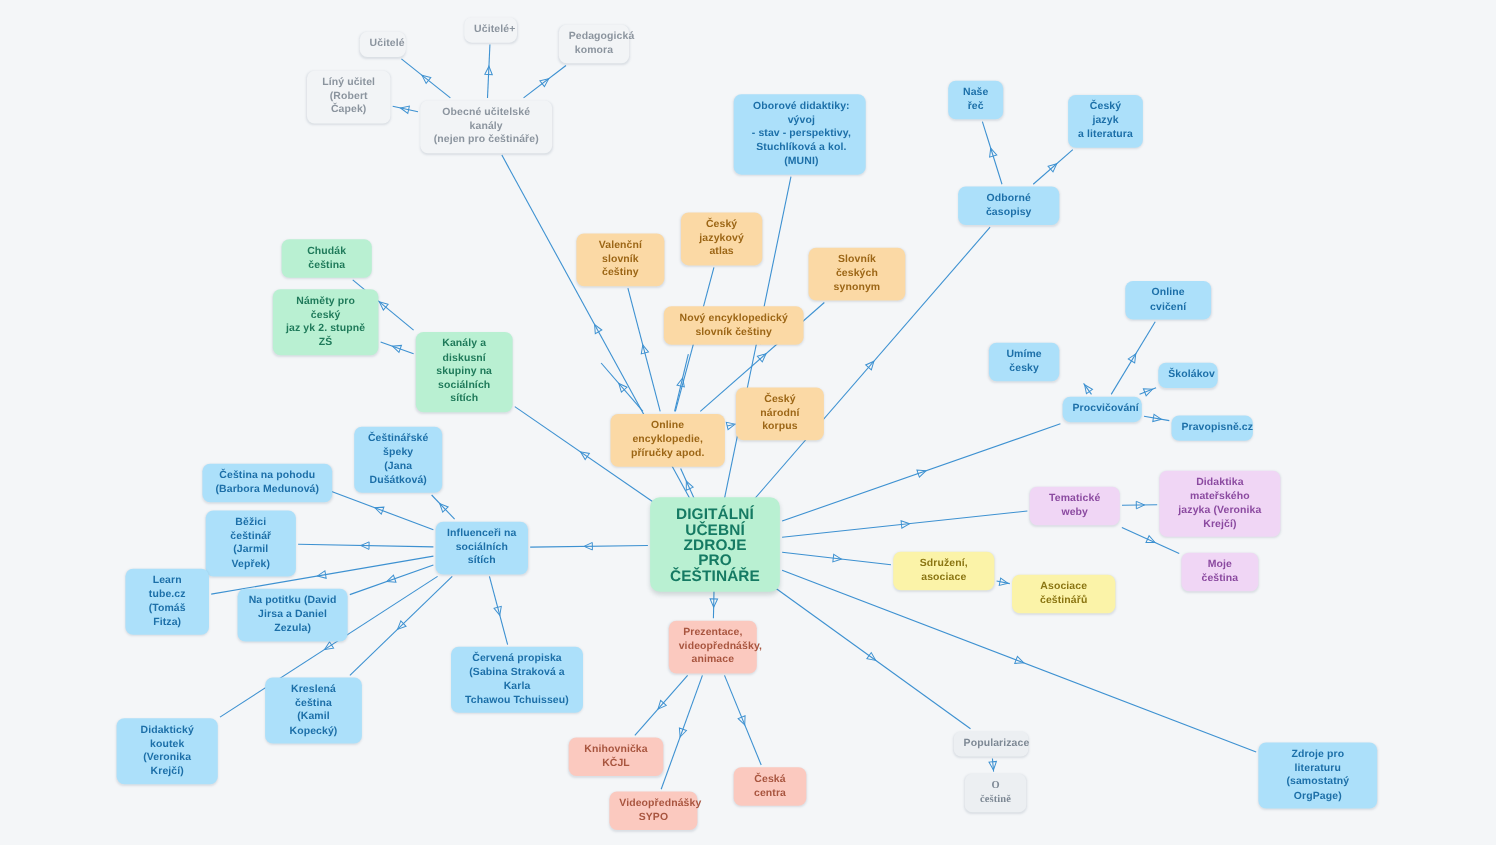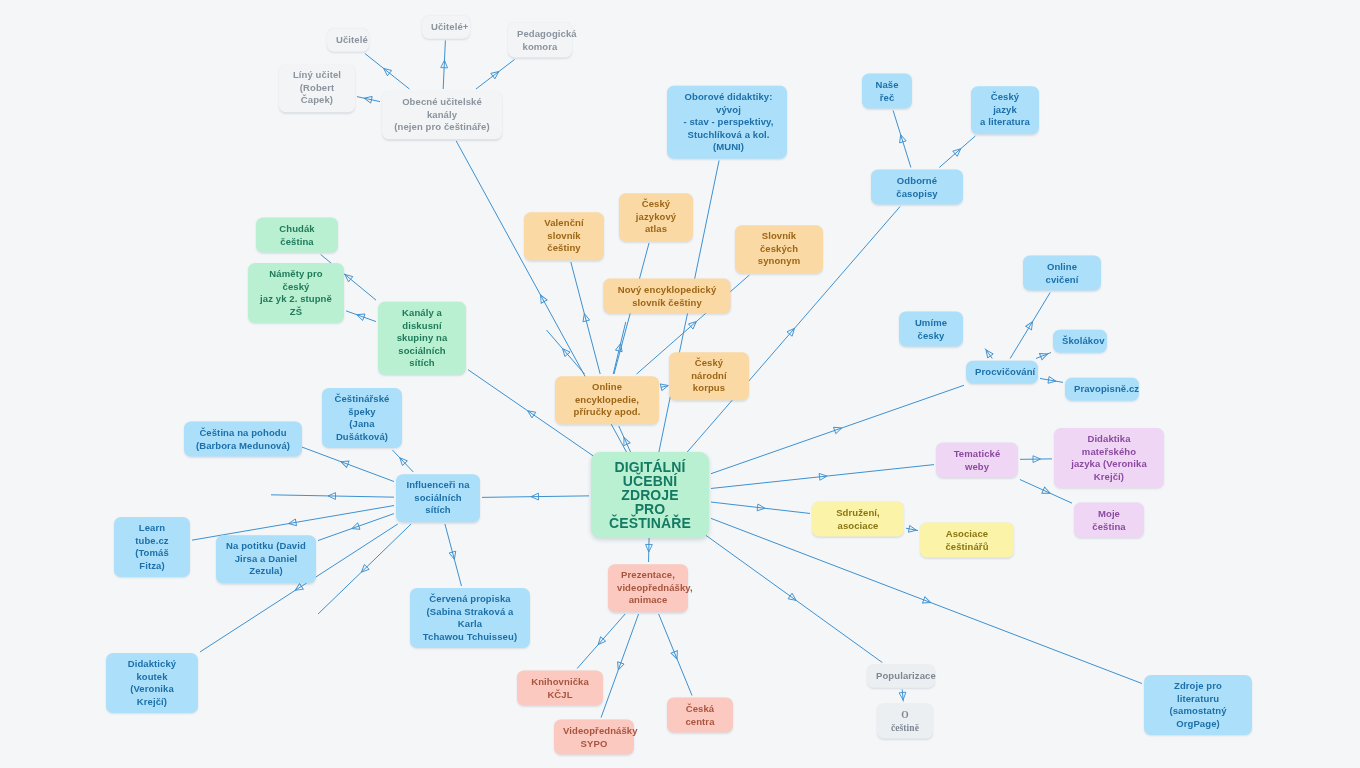--- a/index.html
+++ b/index.html
@@ -164,27 +164,31 @@
 sociálních sítích</div>
     <div class="node c-green" style="left: 297px; top: 235px; width: 82px;">Chudák čeština</div>
     <div class="node c-green" style="left: 296px; top: 293px; width: 96px;">Náměty pro český
 jaz yk 2. stupně ZŠ</div>
     <div class="node c-blue" style="left: 438px; top: 498px; width: 84px;">Influenceři na
 sociálních sítích</div>
     <div class="node c-blue" style="left: 243px; top: 439px; width: 118px;">Čeština na pohodu
 (Barbora Medunová)</div>
     <div class="node c-blue" style="left: 362px; top: 418px; width: 80px;">Češtinářské špeky
 (Jana Dušátková)</div>
+    <div class="node c-blue" style="left: 228px; top: 494px; width: 82px;">Běžici češtinář
+(Jarmil Vepřek)</div>
     <div class="node c-blue" style="left: 152px; top: 547px; width: 76px;">Learn tube.cz
 (Tomáš Fitza)</div>
     <div class="node c-blue" style="left: 266px; top: 559px; width: 100px;">Na potitku (David
 Jirsa a Daniel Zezula)</div>
     <div class="node c-blue" style="left: 470px; top: 618px; width: 120px;">Červená propiska
 (Sabina Straková a Karla
 Tchawou Tchuisseu)</div>
+    <div class="node c-blue" style="left: 285px; top: 646px; width: 88px;">Kreslená čeština
+(Kamil Kopecký)</div>
     <div class="node c-blue" style="left: 152px; top: 683px; width: 92px;">Didaktický koutek
 (Veronika Krejčí)</div>
     <div class="node c-orange" style="left: 607px; top: 400px; width: 104px;">Online encyklopedie,
 příručky apod.</div>
     <div class="node c-orange" style="left: 564px; top: 236px; width: 80px;">Valenční
 slovník češtiny</div>
     <div class="node c-orange" style="left: 656px; top: 217px; width: 74px;">Český
 jazykový atlas</div>
     <div class="node c-orange" style="left: 779px; top: 249px; width: 88px;">Slovník českých
 synonym</div>

